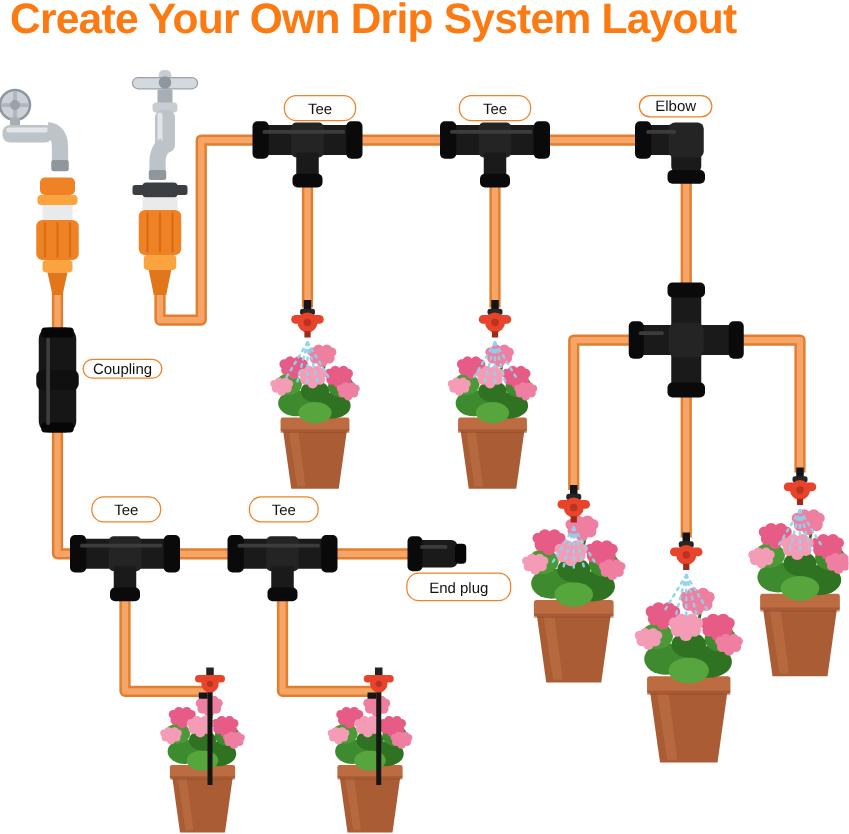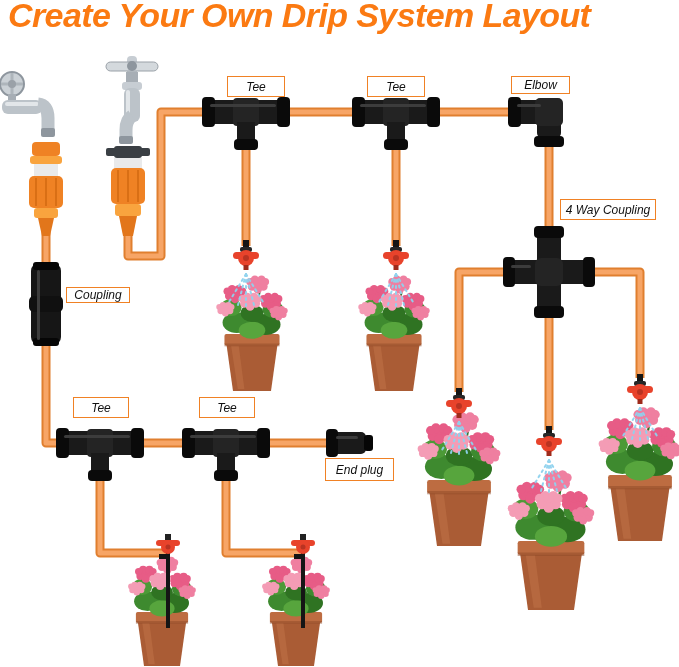--- a/index.html
+++ b/index.html
@@ -1,28 +1,28 @@
 <!DOCTYPE html>
 <html><head>
 <meta charset="utf-8">
 <style>
   html,body{margin:0;padding:0;background:#ffffff;}
   .stage{
     position:relative;width:679px;height:667px;background:#ffffff;
-    overflow:hidden;font-family:"Liberation Sans",sans-serif;font-style:italic;
+    overflow:hidden;font-family:"Liberation Sans",sans-serif;
   }
   .title{
     position:absolute;left:8px;top:-4px;margin:0;
     font-size:34px;font-weight:800;color:#FB7A12;letter-spacing:-0.6px;
     white-space:nowrap;
   }
   .diagram{position:absolute;left:0;top:0;}
   .callout{
     position:absolute;box-sizing:border-box;
-    background:#ffffff;border:1.5px solid #F08124;border-radius:0;
+    background:#ffffff;border:1.5px solid #F08124;border-radius:10px;
     color:#111111;font-size:12px;line-height:1;
     display:flex;align-items:center;justify-content:center;
     white-space:nowrap;
   }
 </style>
 </head>
 <body>
 
 <div class="stage">
 
@@ -221,19 +221,18 @@
     <use href="#spray" transform="translate(246,272)"></use>
     <use href="#spray" transform="translate(396,272)"></use>
     <use href="#spray" transform="translate(459,420)"></use>
     <use href="#spray" transform="translate(549,458)"></use>
     <use href="#spray" transform="translate(640,406)"></use>
   </svg>
 
   <div class="callout" style="left:227px;top:76px;width:58px;height:21px">Tee</div>
   <div class="callout" style="left:367px;top:76px;width:58px;height:21px">Tee</div>
   <div class="callout" style="left:511px;top:76px;width:59px;height:18px">Elbow</div>
-  <div class="callout" style="left:560px;top:199px;width:96px;height:21px">4 Way Coupling</div>
   <div class="callout" style="left:66px;top:287px;width:64px;height:16px">Coupling</div>
   <div class="callout" style="left:73px;top:397px;width:56px;height:21px">Tee</div>
   <div class="callout" style="left:199px;top:397px;width:56px;height:21px">Tee</div>
-  <div class="callout" style="left:325px;top:458px;width:69px;height:23px">End plug</div>
+  <div class="callout" style="left:325px;top:458px;width:84px;height:23px">End plug</div>
 
 </div>
 
 </body></html>

